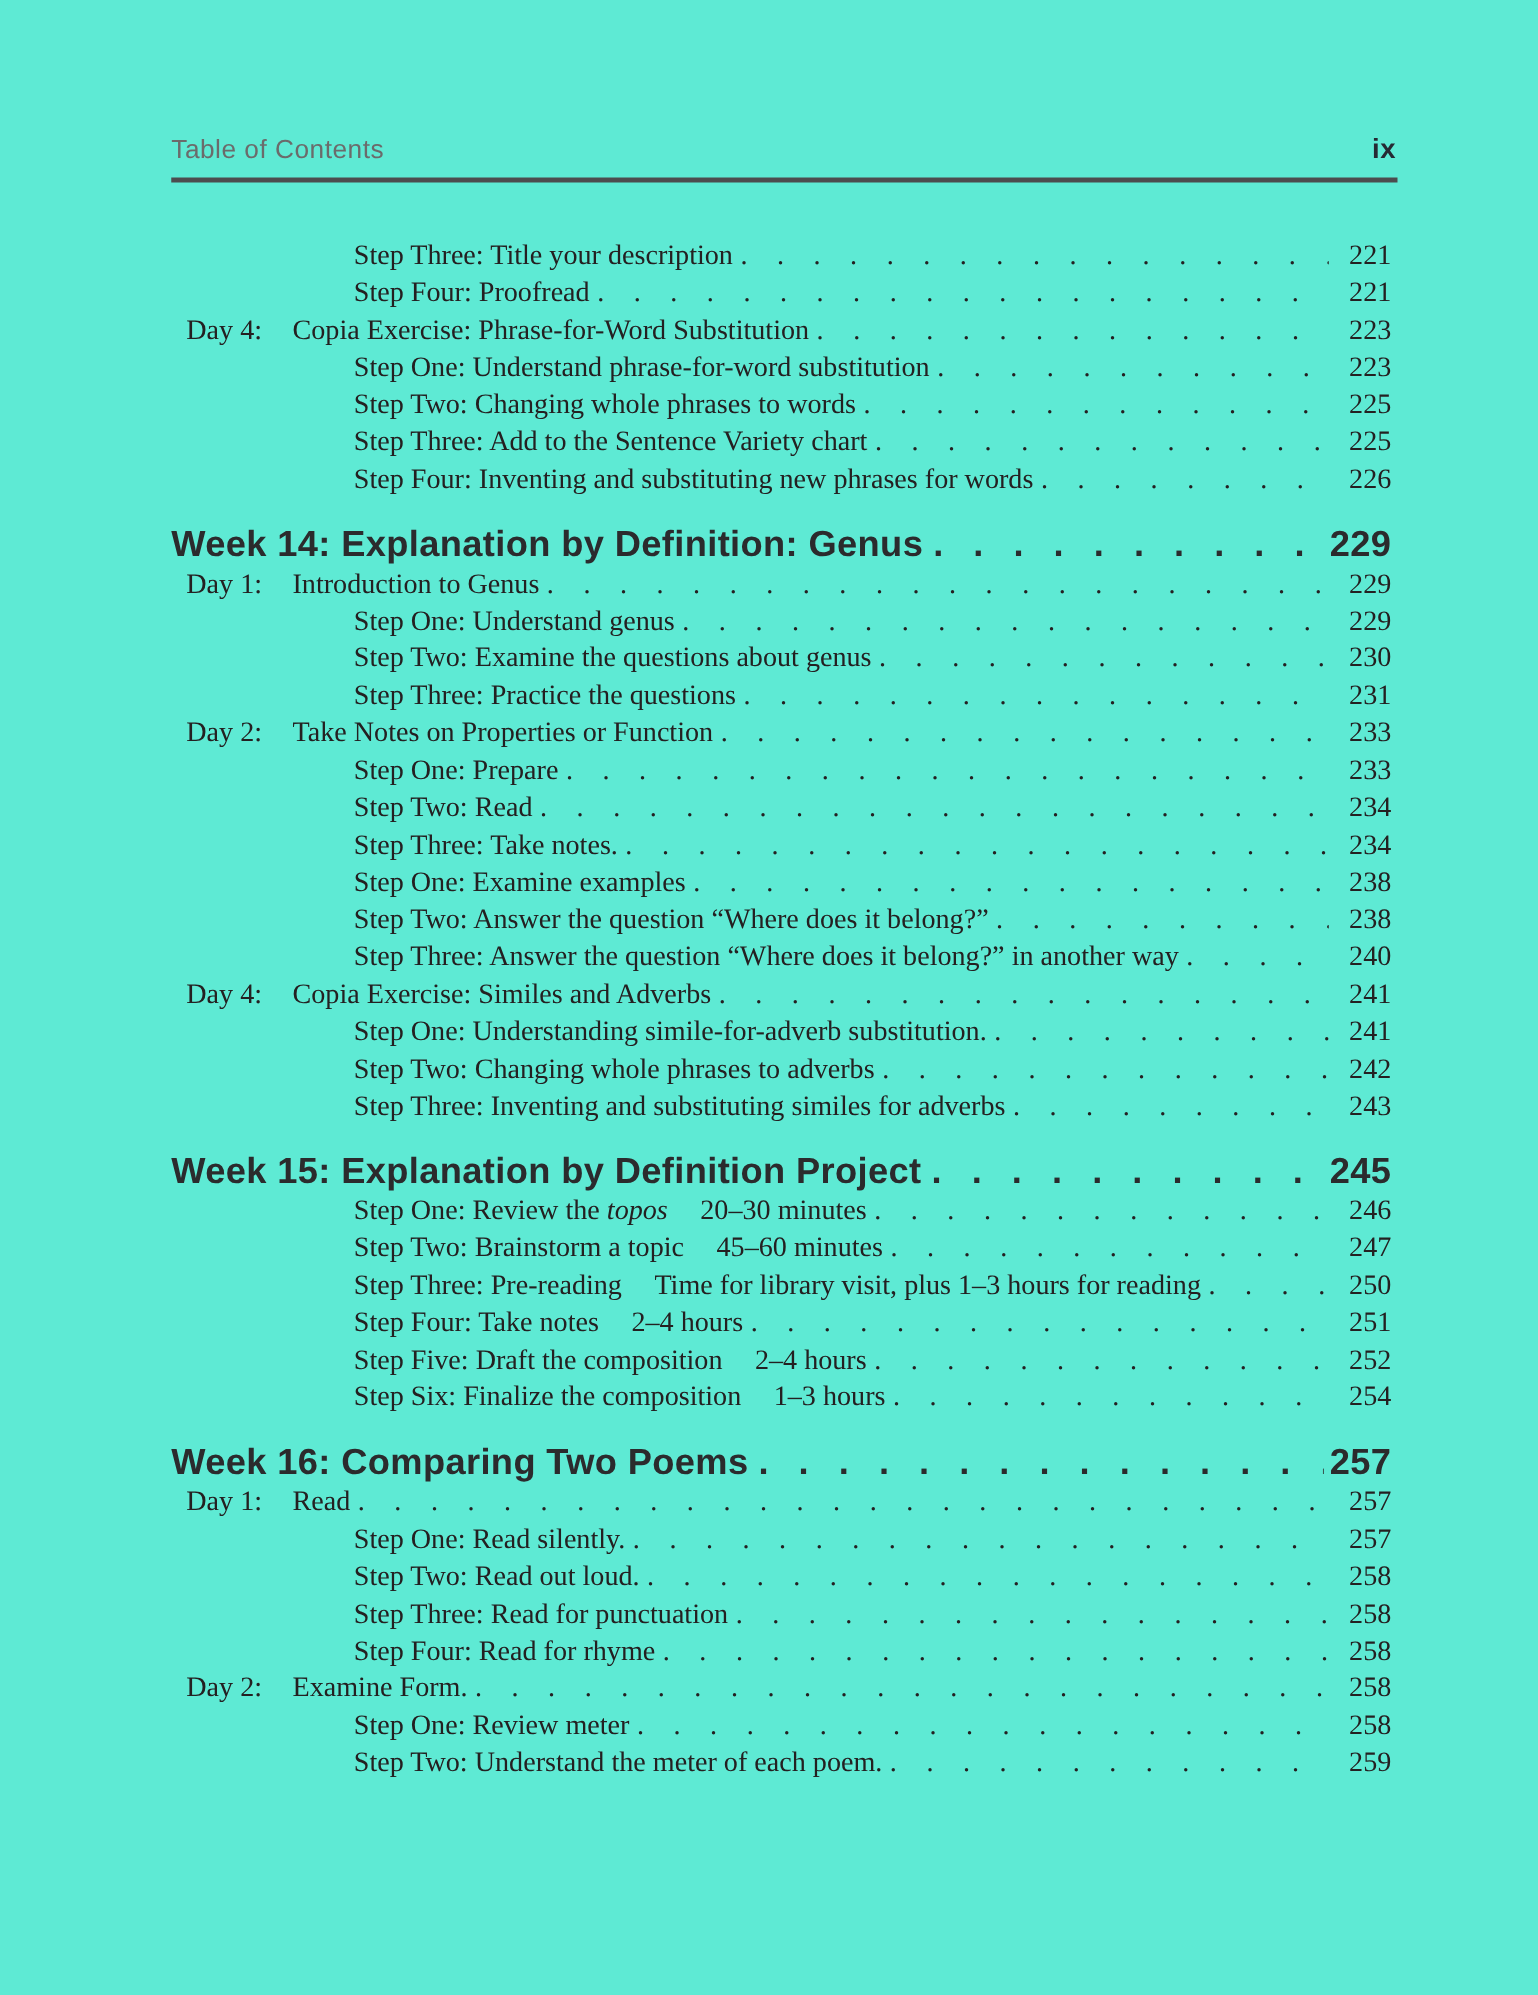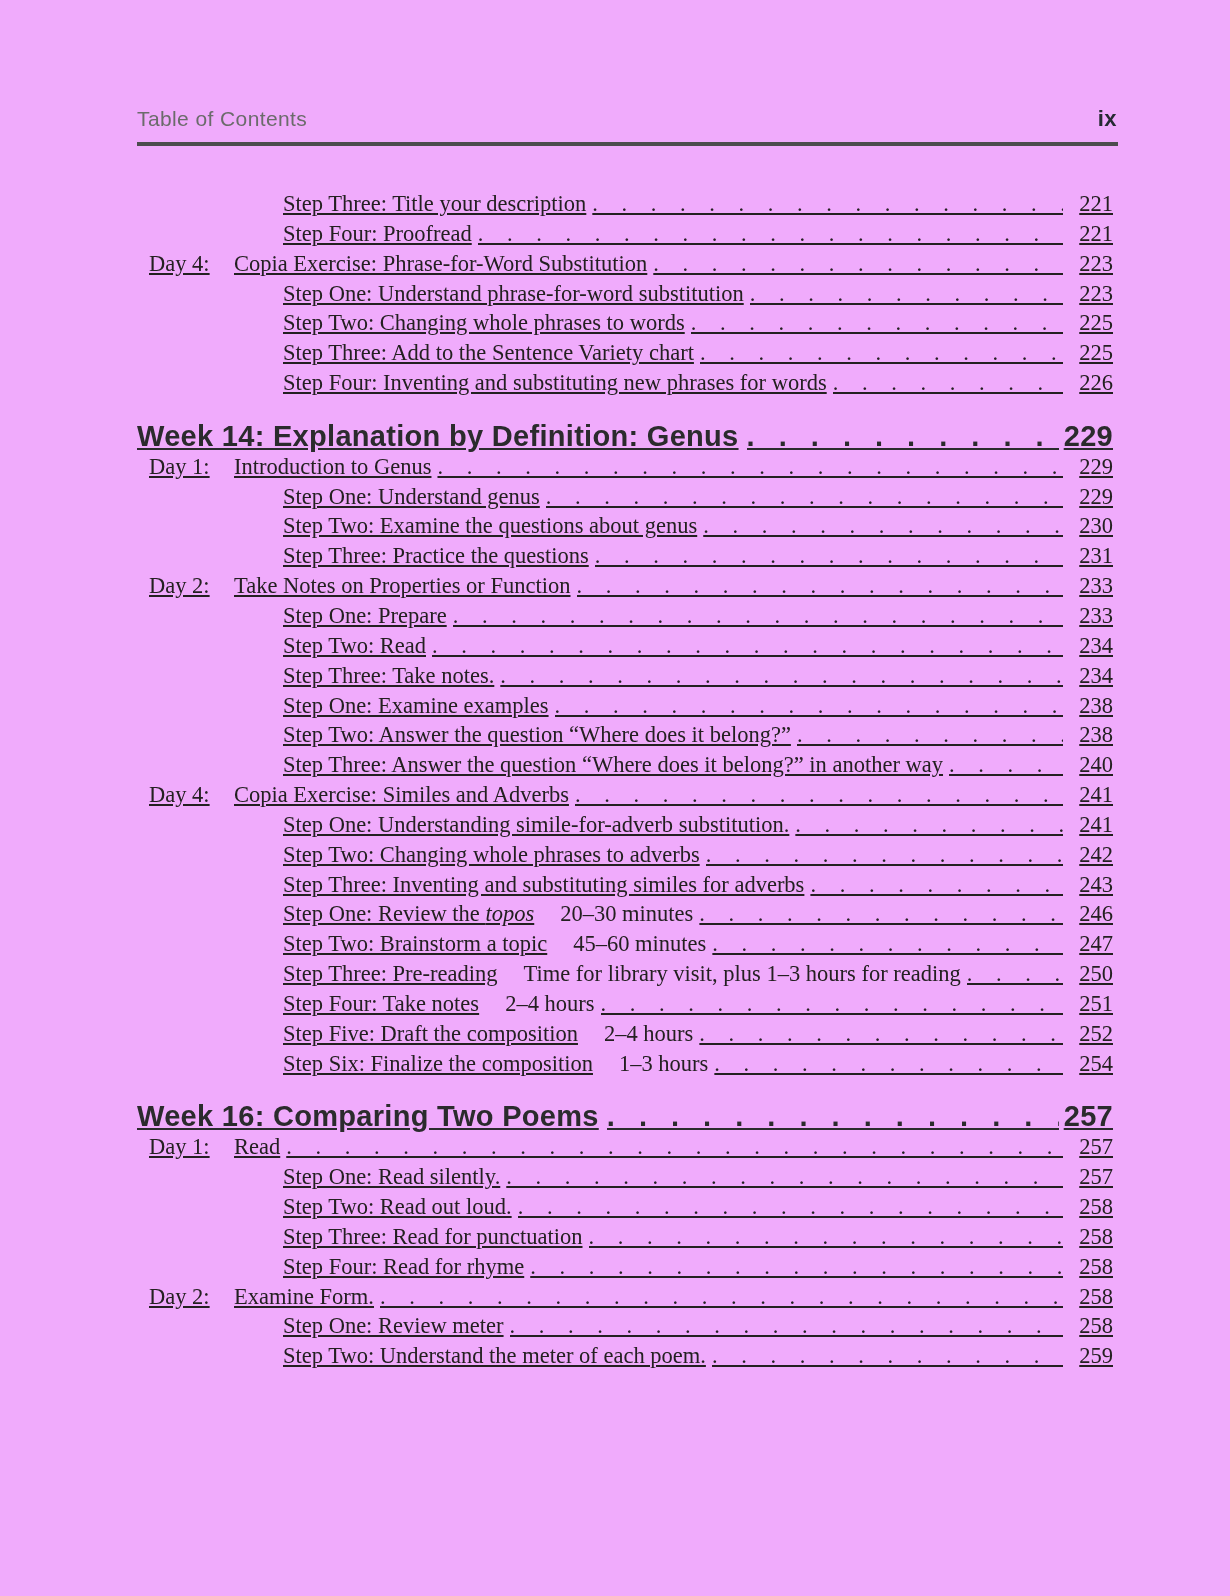--- a/index.html
+++ b/index.html
@@ -3,21 +3,21 @@
 <meta charset="utf-8">
 <style>
   * { margin: 0; padding: 0; box-sizing: border-box; }
   html, body { background: #ffffff; }
   body {
     width: 1230px; height: 1596px;
     font-family: "Liberation Serif", "DejaVu Serif", serif;
     position: relative;
     overflow: hidden;
   }
-  .page { position: absolute; inset: 0; background: #f0abfc; }
+  .page { position: absolute; inset: 0; background: #5eead4; }
 
   
   .running-head {
     position: absolute;
     left: 137px; right: 113px; top: 106px;
     display: flex; justify-content: space-between; align-items: baseline;
   }
   .running-title {
     font-family: "Liberation Sans", "DejaVu Sans", sans-serif;
     font-size: 21px; color: #6b6b6b; letter-spacing: 0.4px; font-weight: normal;
@@ -33,21 +33,21 @@
   }
 
   
   .toc {
     position: absolute;
     left: 137px; right: 117px; top: 189px;
     font-size: 22.5px; color: #242021;
   }
   .row {
     display: flex; align-items: flex-start;
-    line-height: 29.85px; white-space: nowrap; text-decoration: underline;
+    line-height: 29.85px; white-space: nowrap;
   }
   .row .title { flex: 0 0 auto; }
   .row.week {
     font-family: "Liberation Sans", "DejaVu Sans", sans-serif;
     font-weight: bold; font-size: 29px; color: #2b2b2d;
     letter-spacing: 0.3px; margin-top: 24px;
   }
   .row.day .day-label {
     flex: 0 0 85px; margin-left: 12px;
   }
@@ -193,20 +193,25 @@
       <div class="row step">
         <span class="title">Step Two: Changing whole phrases to adverbs</span>
         <span class="leader"></span>
         <span class="page-num">242</span>
       </div>
       <div class="row step">
         <span class="title">Step Three: Inventing and substituting similes for adverbs</span>
         <span class="leader"></span>
         <span class="page-num">243</span>
       </div>
+      <div class="row week">
+        <span class="title">Week 15: Explanation by Definition Project</span>
+        <span class="leader"></span>
+        <span class="page-num">245</span>
+      </div>
       <div class="row step">
         <span class="title">Step One: Review the <i>topos</i><span class="duration">20–30 minutes</span></span>
         <span class="leader"></span>
         <span class="page-num">246</span>
       </div>
       <div class="row step">
         <span class="title">Step Two: Brainstorm a topic<span class="duration">45–60 minutes</span></span>
         <span class="leader"></span>
         <span class="page-num">247</span>
       </div>

